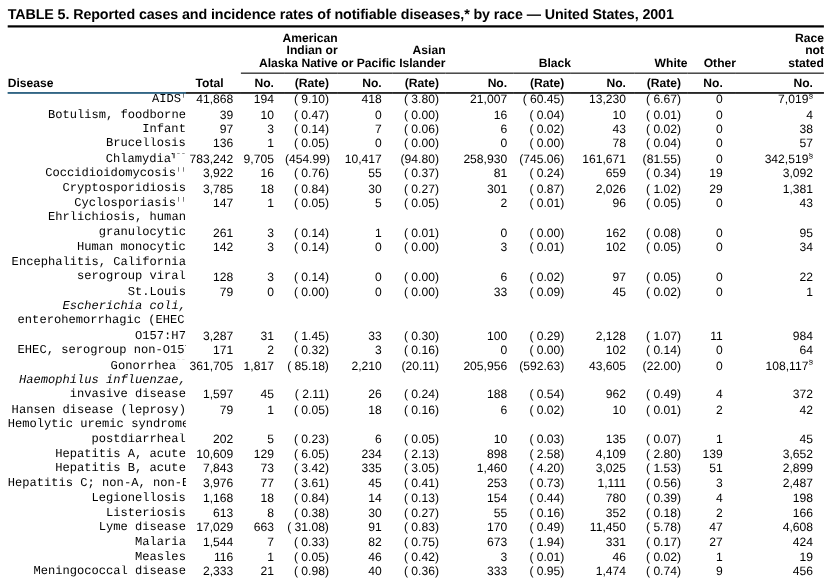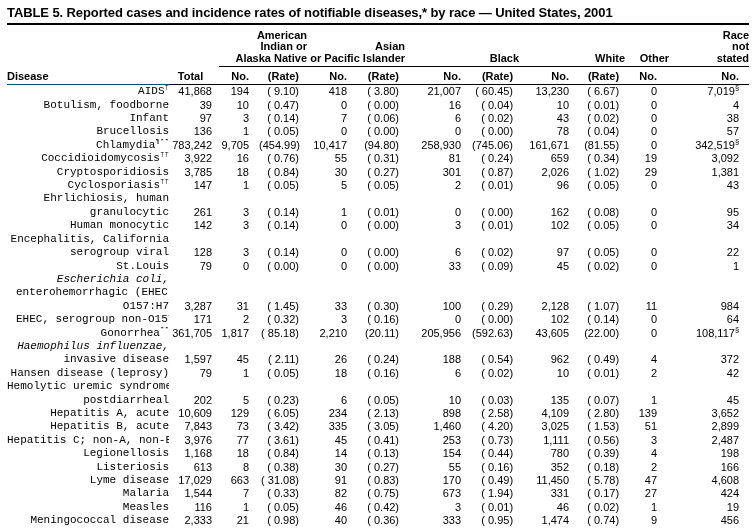--- a/index.html
+++ b/index.html
@@ -158,21 +158,21 @@
           <td class="c-num c8">(81.55)</td>
           <td class="c-num c9">0</td>
           <td class="c-num c10">342,519<sup>§</sup></td>
         </tr>
         <tr>
           <td class="c-disease ind0">Coccidioidomycosis<sup>††</sup></td>
           <td class="c-num c0">3,922</td>
           <td class="c-num c1">16</td>
           <td class="c-num c2">( 0.76)</td>
           <td class="c-num c3">55</td>
-          <td class="c-num c4">( 0.31)</td>
+          <td class="c-num c4">( 0.37)</td>
           <td class="c-num c5">81</td>
           <td class="c-num c6">( 0.24)</td>
           <td class="c-num c7">659</td>
           <td class="c-num c8">( 0.34)</td>
           <td class="c-num c9">19</td>
           <td class="c-num c10">3,092</td>
         </tr>
         <tr>
           <td class="c-disease ind0">Cryptosporidiosis</td>
           <td class="c-num c0">3,785</td>

